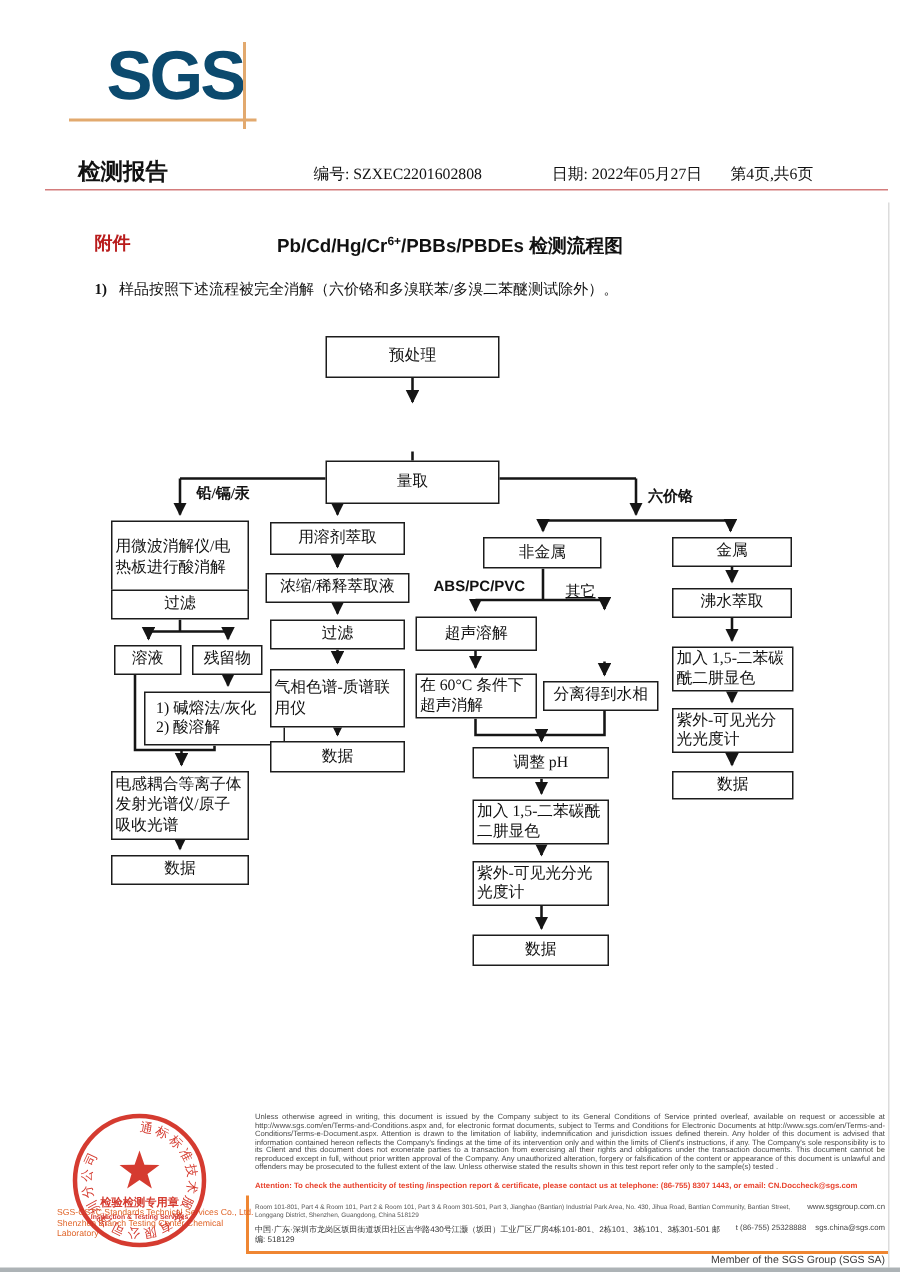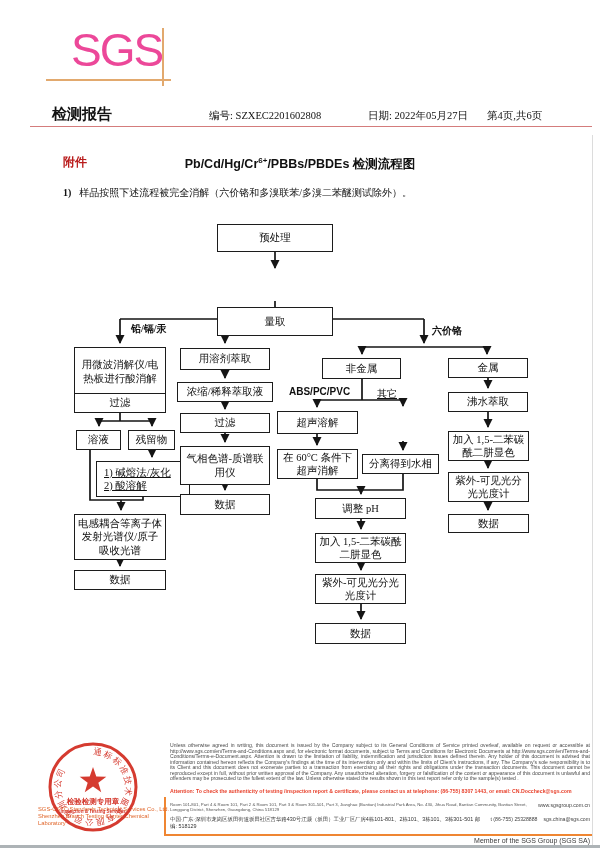--- a/index.html
+++ b/index.html
@@ -1,40 +1,40 @@
 <!DOCTYPE html>
 <html><head>
 <meta charset="utf-8">
 <style>
   html,body{margin:0;padding:0;background:#ffffff;}
   body{font-family:"Liberation Serif","DejaVu Serif",serif;}
   .page{position:relative;width:600px;height:848px;background:#fff;overflow:hidden;}
 
   
   .logo{position:absolute;left:71px;top:27px;font-family:"Liberation Sans","DejaVu Sans",sans-serif;
-        font-weight:normal;font-size:46px;line-height:46px;color:#ec4899;letter-spacing:-2px;}
+        font-weight:bold;font-size:46px;line-height:46px;color:#0c4a6e;letter-spacing:-2px;}
   .logo-hline{position:absolute;left:46px;top:79px;width:125px;height:1.5px;background:#e2a96e;}
   .logo-vline{position:absolute;left:162px;top:28px;width:1.5px;height:58px;background:#e2a96e;}
   .rpt-title{position:absolute;left:52px;top:105px;font-size:15px;font-weight:bold;color:#111;}
   .hdr-meta{position:absolute;top:109px;font-size:10.5px;color:#111;}
   .hdr-rule{position:absolute;left:30px;top:126px;width:562px;height:1px;background:#d47c7c;}
 
   .attach{position:absolute;left:63px;top:154px;font-size:12px;font-weight:bold;color:#b91c1c;}
   .flow-title{position:absolute;left:0;top:156px;width:600px;text-align:center;font-size:12.5px;
               font-weight:bold;color:#111;font-family:"Liberation Sans","DejaVu Sans",sans-serif;}
   .flow-title sup{font-size:8px;}
   .note{position:absolute;left:63px;top:186px;font-size:10px;color:#111;}
   .note b{margin-right:8px;}
 
   
   .fc-svg{position:absolute;left:0;top:0;width:600px;height:848px;z-index:1;}
   .fc-box{position:absolute;z-index:2;border:1.5px solid #1c1c1c;background:#fff;box-sizing:border-box;
-          display:flex;align-items:center;justify-content:center;text-align:center;
+          display:flex;align-items:center;justify-content:center;
           font-size:10.5px;line-height:1.25;color:#111;padding:1px 2px;}
-  .fc-box.left-text{justify-content:flex-start;text-align:left;white-space:pre-line;padding-left:7px;text-decoration:underline;}
+  .fc-box.left-text{justify-content:flex-start;text-align:left;white-space:pre-line;padding-left:7px;}
   .fc-lbl{position:absolute;z-index:2;font-size:10px;font-weight:bold;color:#111;white-space:nowrap;}
   .fc-lbl.sans{font-family:"Liberation Sans","DejaVu Sans",sans-serif;}
   .fc-lbl.normal{font-weight:normal;text-decoration:underline;}
 
   
   .stamp{position:absolute;left:46px;top:740px;z-index:3;opacity:.92;}
   .co-lines{position:absolute;left:38px;top:806px;width:132px;z-index:2;color:#e0662a;font-size:5.8px;
             line-height:7px;font-family:"Liberation Sans","DejaVu Sans",sans-serif;}
   .ft-vline{position:absolute;left:164px;top:797px;width:1.5px;height:38px;background:#ef8632;}
   .ft-hline{position:absolute;left:164px;top:834px;width:428px;height:2px;background:#ef8632;}

